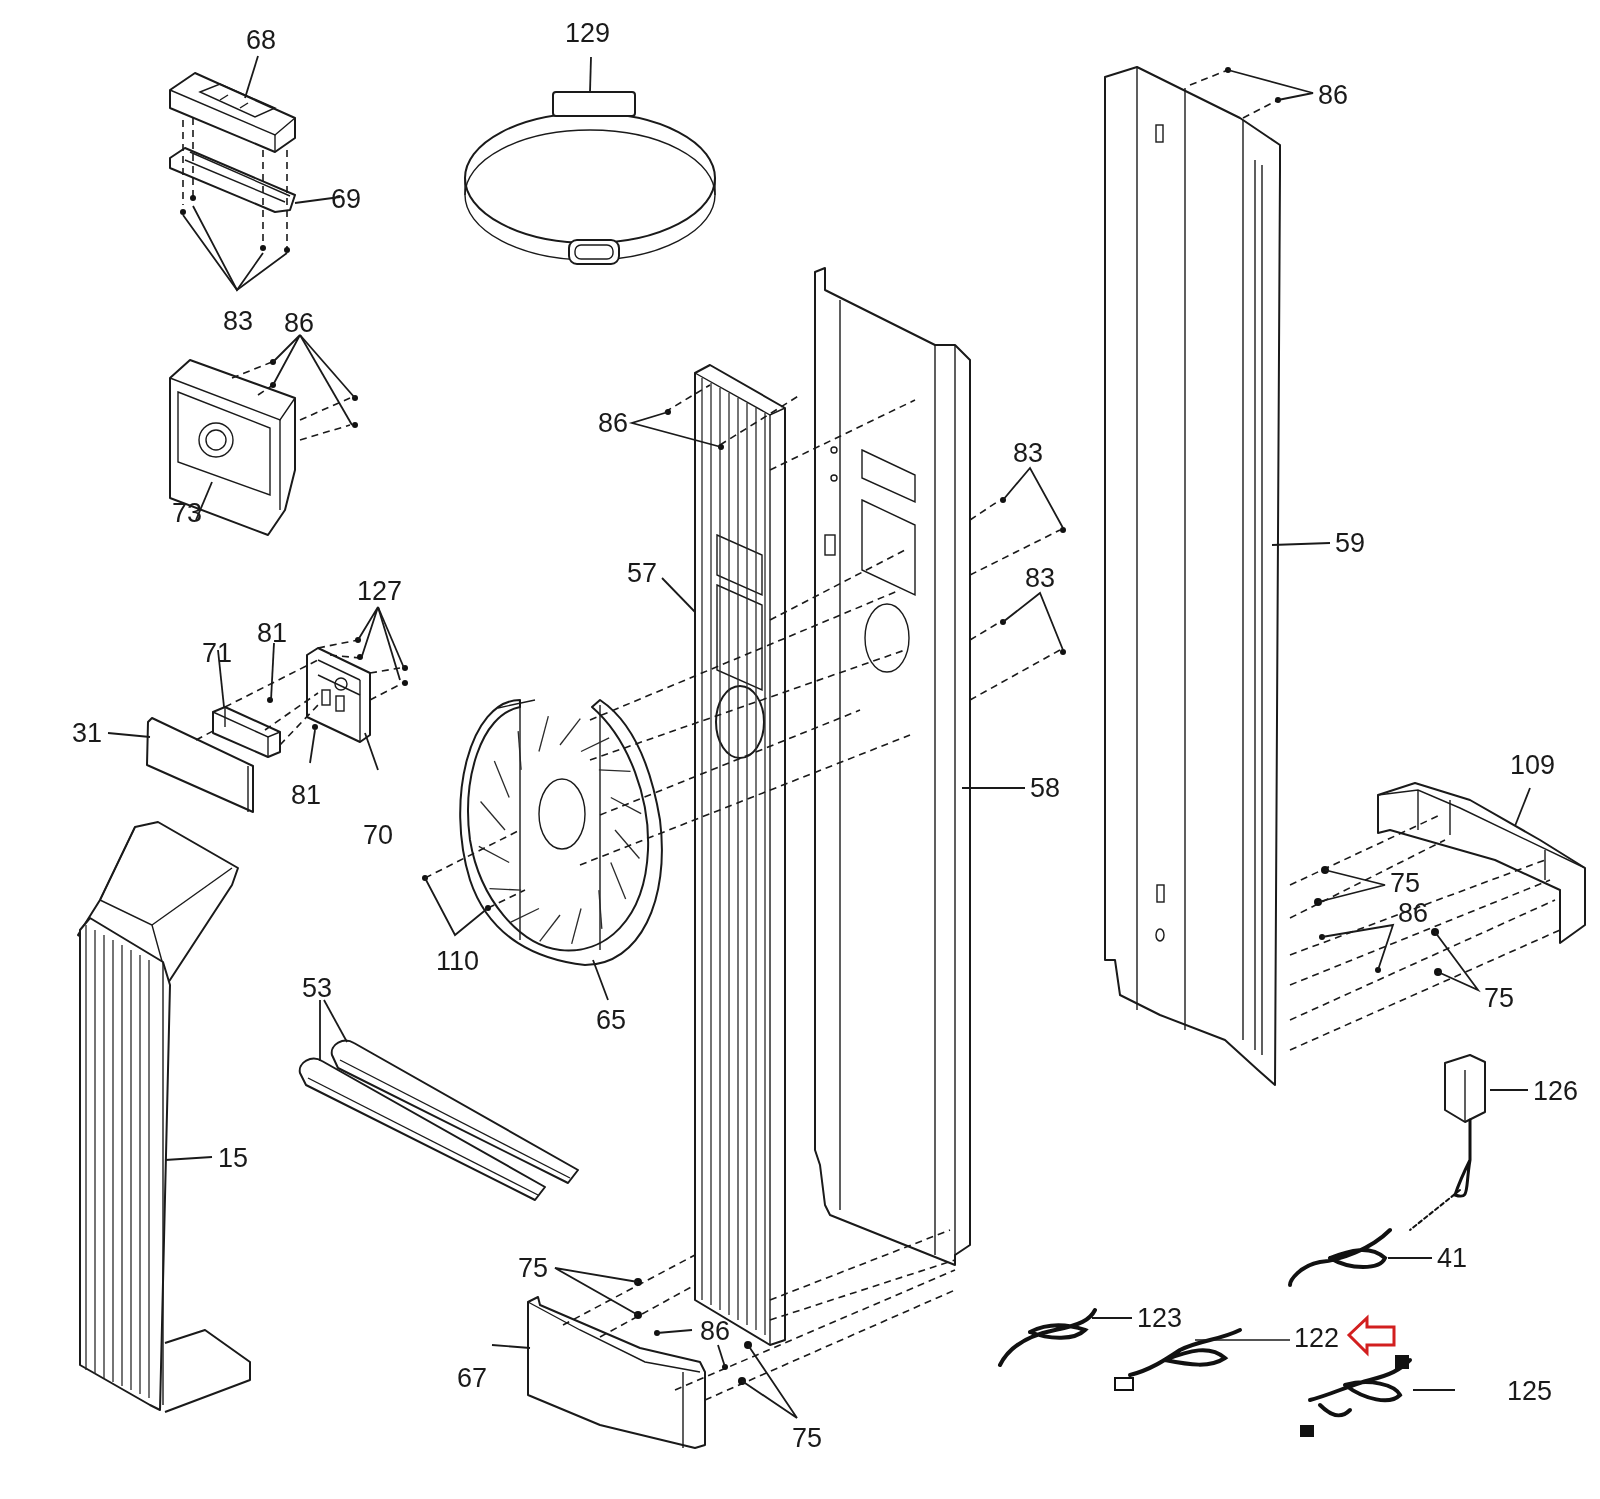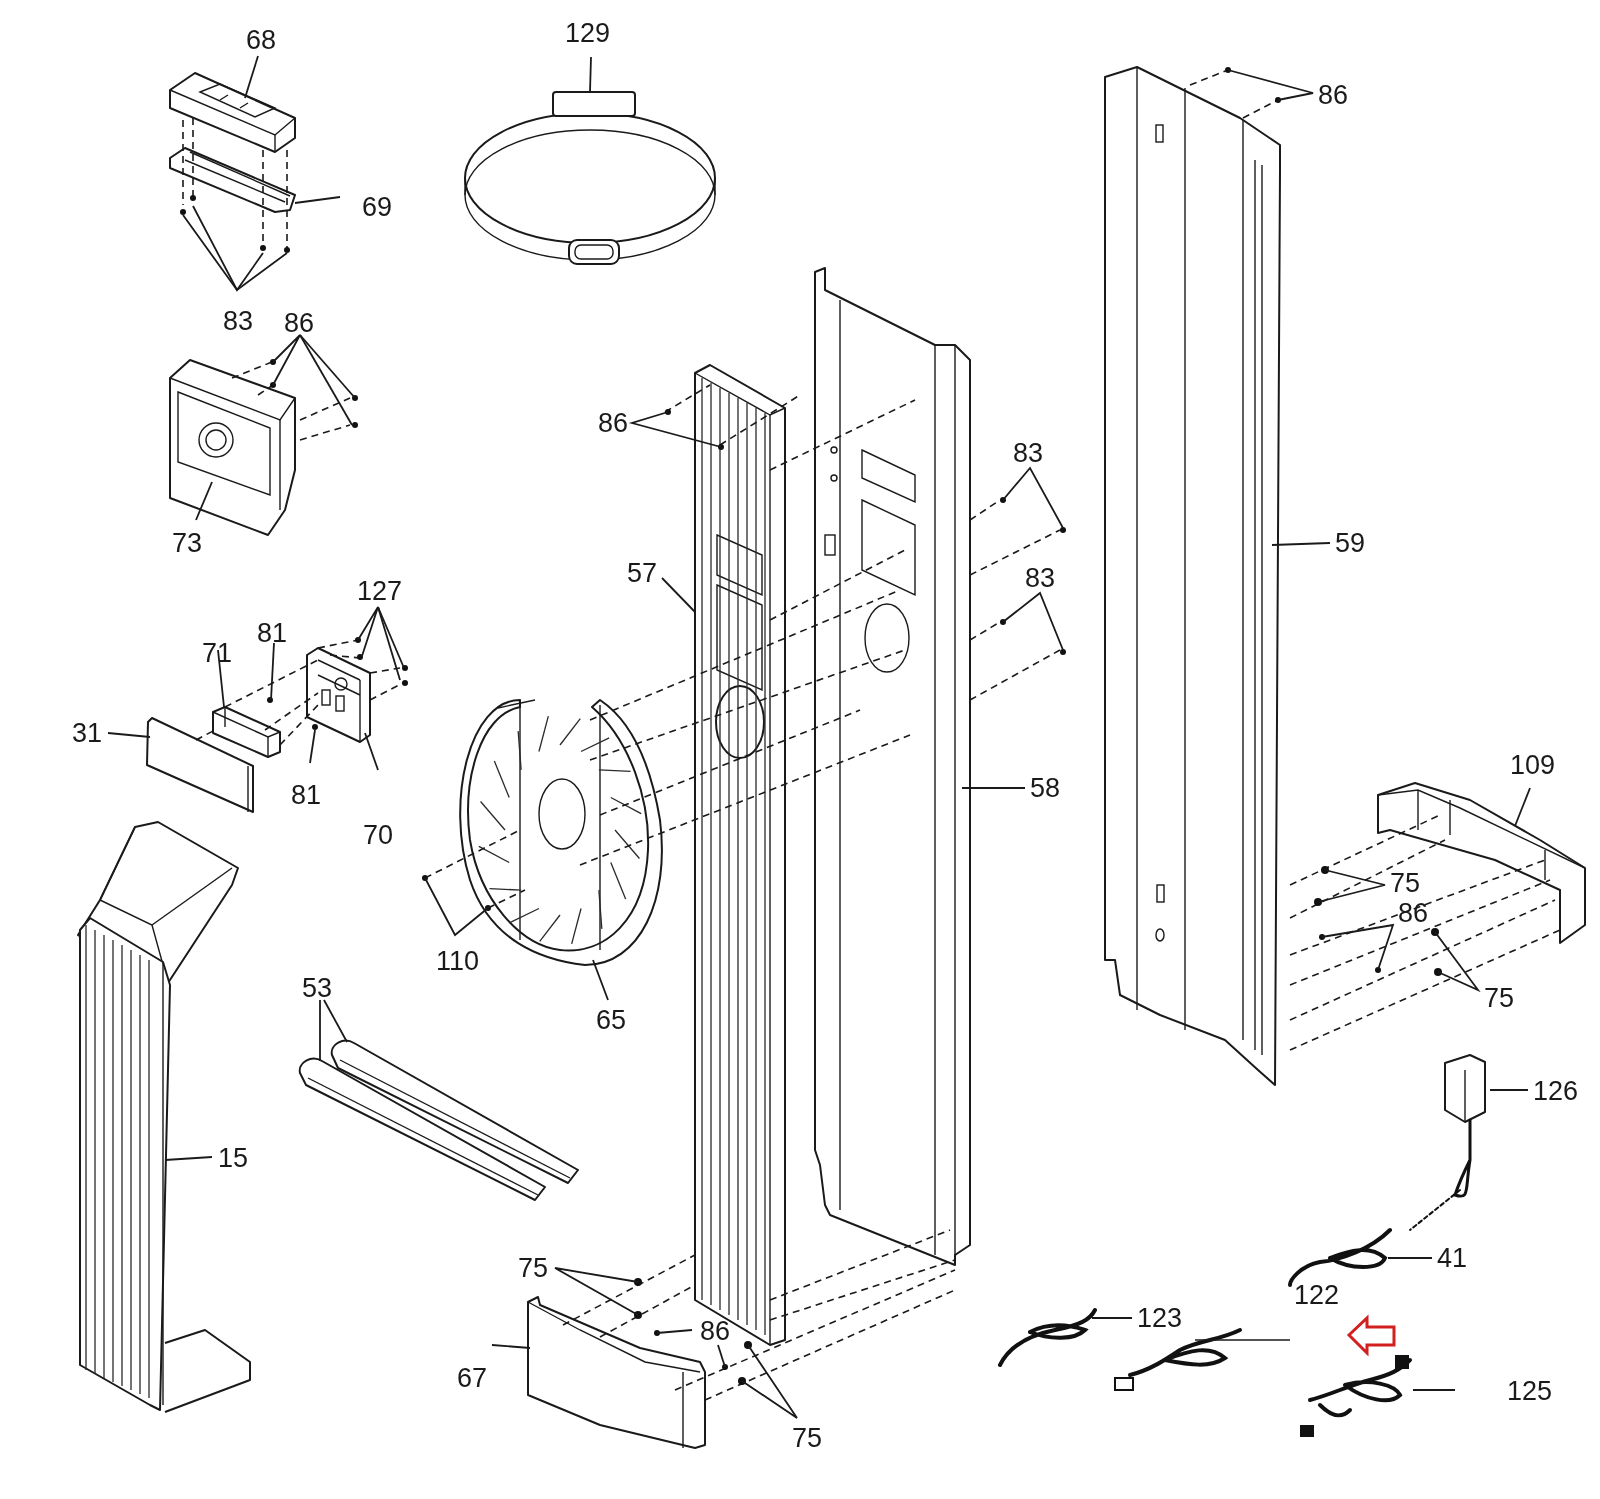--- a/index.html
+++ b/index.html
@@ -337,24 +337,24 @@
   <circle class="screw" cx="725" cy="1367" r="3"></circle>
   <circle class="screw" cx="748" cy="1345" r="4"></circle>
   <circle class="screw" cx="742" cy="1381" r="4"></circle>
   <polyline class="leader" points="638,1282 555,1268 638,1315"></polyline>
   <line class="leader" x1="657" y1="1333" x2="692" y2="1330"></line>
   <polyline class="leader" points="718,1345 725,1367"></polyline>
   <polyline class="leader" points="748,1345 797,1418 742,1381"></polyline>
 </svg>
 
 <div class="lbl" style="left:246px;top:27px;">68</div>
-<div class="lbl" style="left:362px;top:186px;margin-top:8px;">69</div>
+<div class="lbl" style="left:331px;top:186px;">69</div>
 <div class="lbl" style="left:223px;top:308px;">83</div>
 <div class="lbl" style="left:284px;top:310px;">86</div>
-<div class="lbl" style="left:172px;top:530px;">73</div>
+<div class="lbl" style="left:172px;top:500px;">73</div>
 <div class="lbl" style="left:565px;top:20px;">129</div>
 <div class="lbl" style="left:357px;top:578px;">127</div>
 <div class="lbl" style="left:202px;top:640px;">71</div>
 <div class="lbl" style="left:257px;top:620px;">81</div>
 <div class="lbl" style="left:291px;top:782px;">81</div>
 <div class="lbl" style="left:72px;top:720px;">31</div>
 <div class="lbl" style="left:363px;top:822px;">70</div>
 <div class="lbl" style="left:218px;top:1145px;">15</div>
 <div class="lbl" style="left:302px;top:975px;">53</div>
 <div class="lbl" style="left:436px;top:948px;">110</div>
@@ -366,19 +366,19 @@
 <div class="lbl" style="left:1025px;top:565px;">83</div>
 <div class="lbl" style="left:1335px;top:530px;">59</div>
 <div class="lbl" style="left:1318px;top:82px;">86</div>
 <div class="lbl" style="left:1510px;top:752px;">109</div>
 <div class="lbl" style="left:1390px;top:870px;">75</div>
 <div class="lbl" style="left:1398px;top:900px;">86</div>
 <div class="lbl" style="left:1484px;top:985px;">75</div>
 <div class="lbl" style="left:1533px;top:1078px;">126</div>
 <div class="lbl" style="left:1437px;top:1245px;">41</div>
 <div class="lbl" style="left:1137px;top:1305px;">123</div>
-<div class="lbl" style="left:1294px;top:1282px;">122</div>
+<div class="lbl" style="left:1294px;top:1325px;">122</div>
 <div class="lbl" style="left:1459px;top:1378px;margin-left:48px;">125</div>
 <div class="lbl" style="left:457px;top:1333px;margin-top:32px;">67</div>
 <div class="lbl" style="left:518px;top:1255px;">75</div>
 <div class="lbl" style="left:700px;top:1318px;">86</div>
 <div class="lbl" style="left:792px;top:1425px;">75</div>
 </div>
 
 </body></html>

